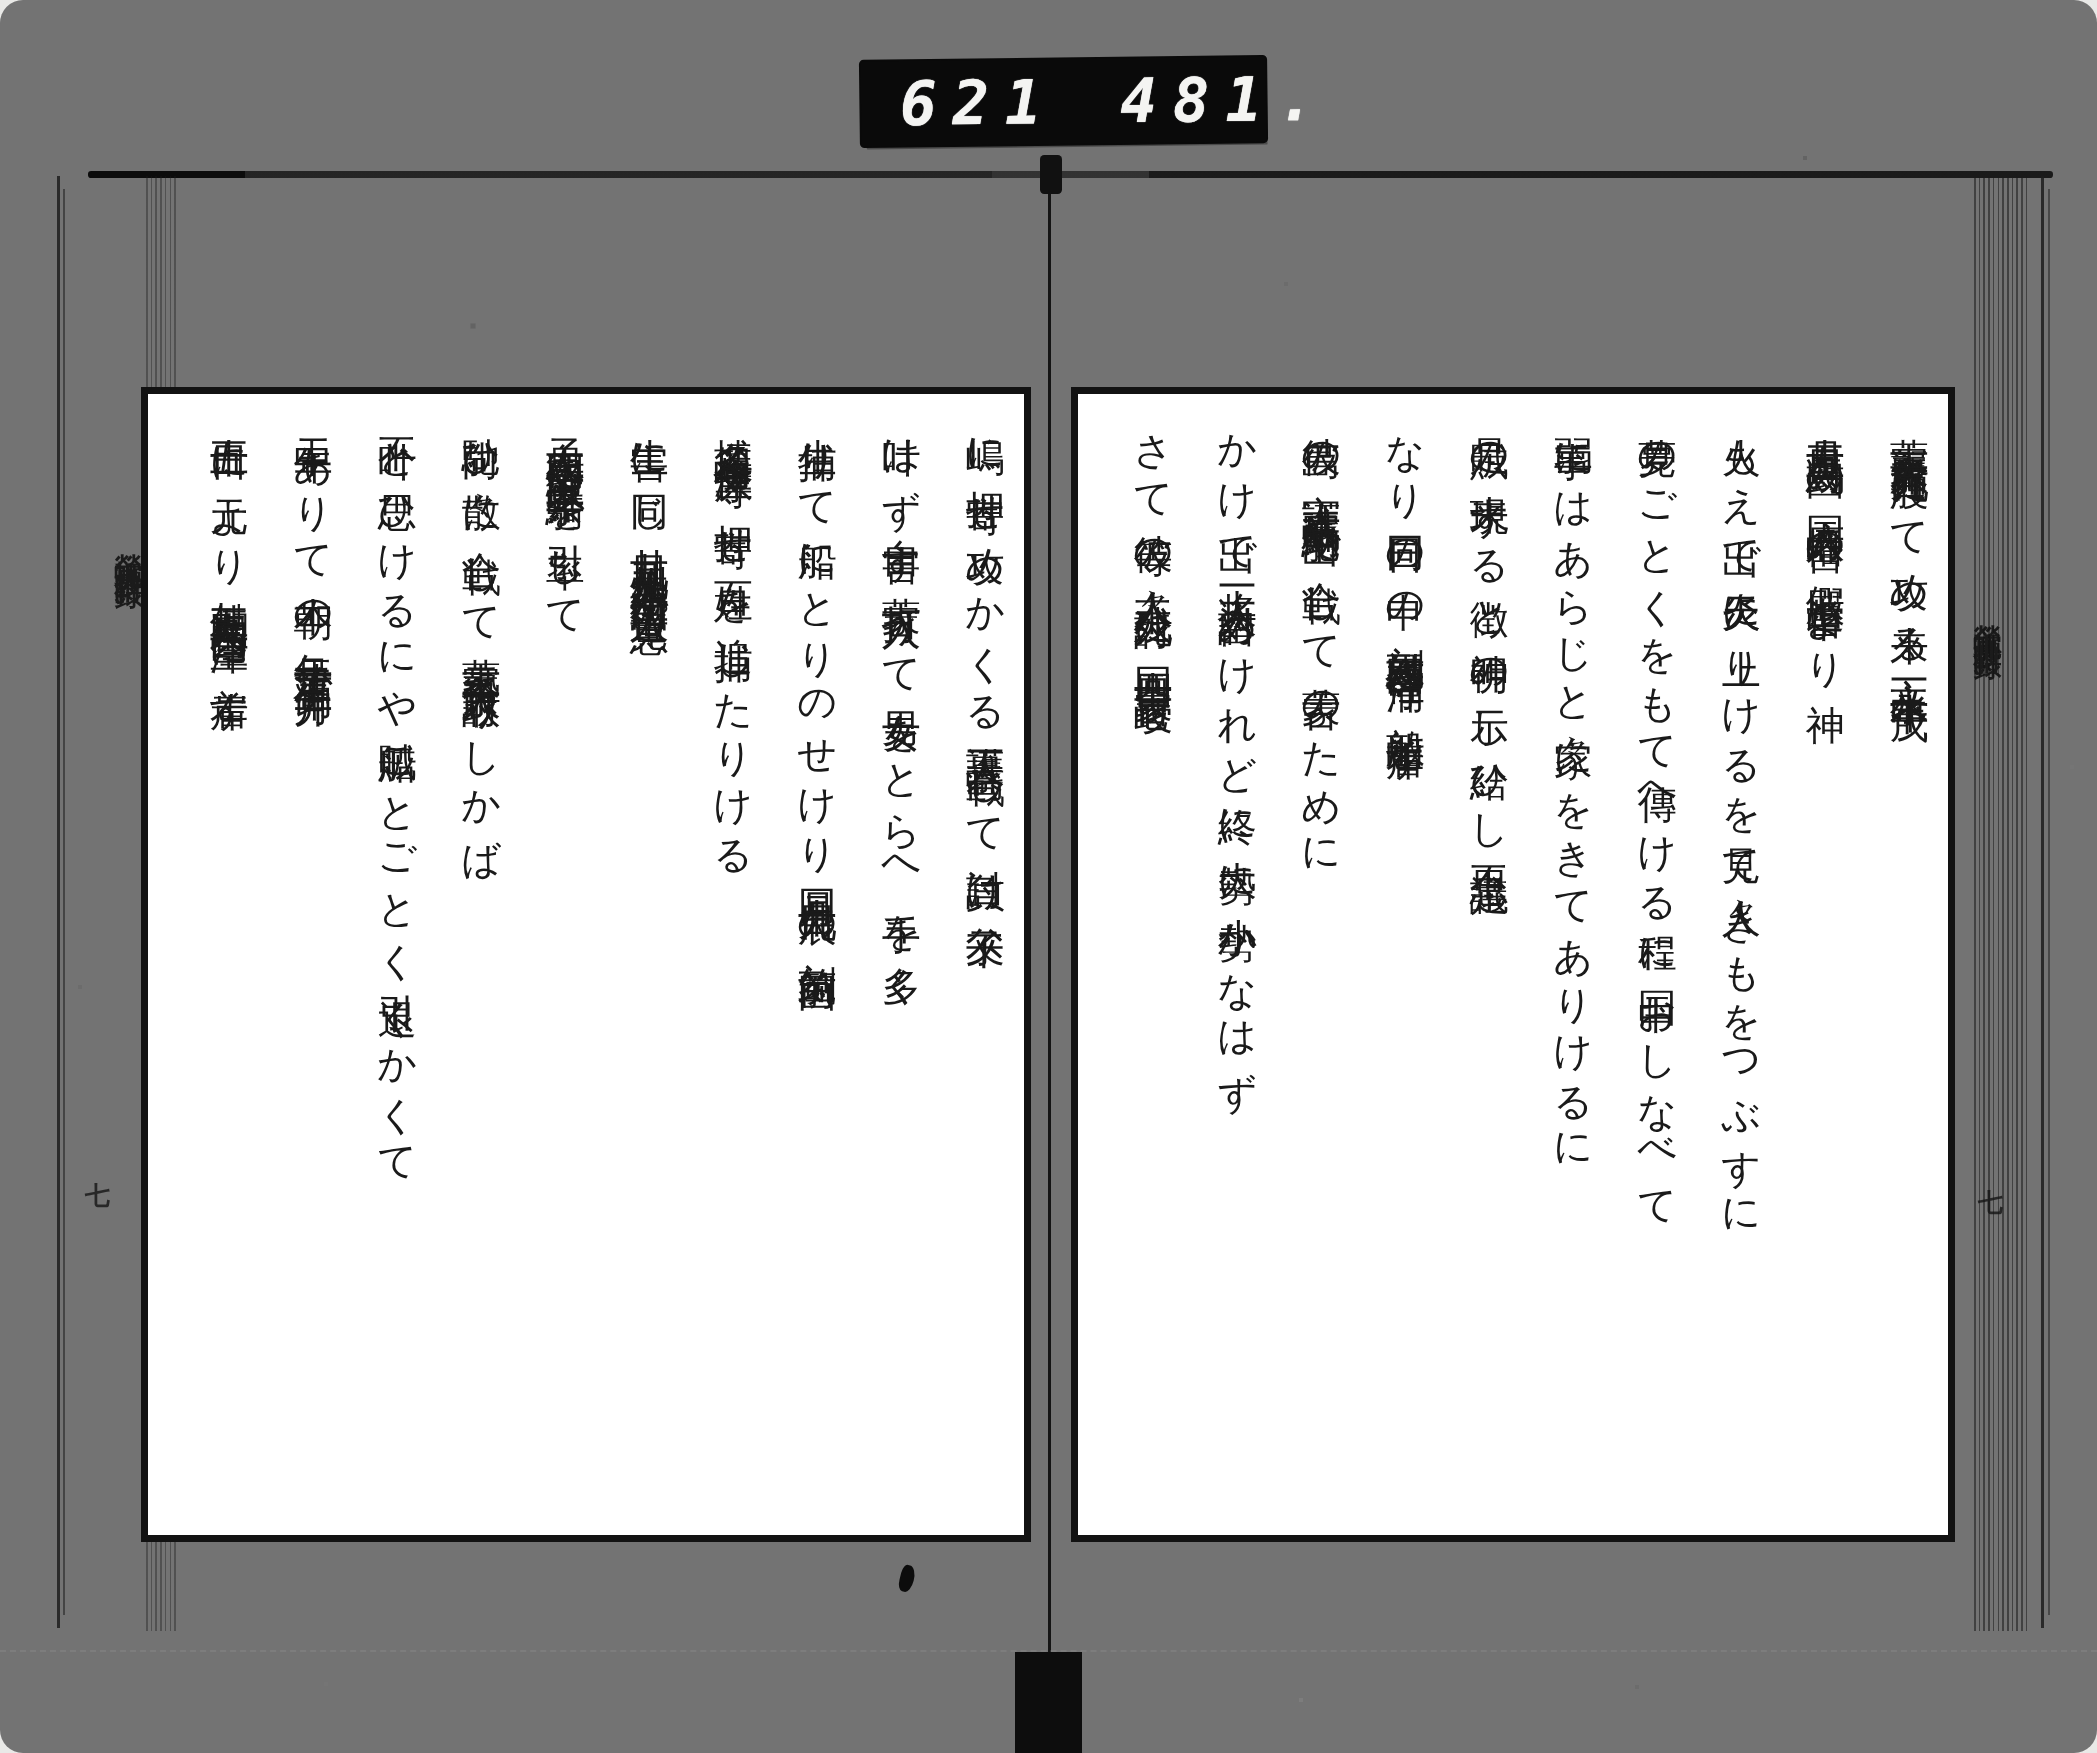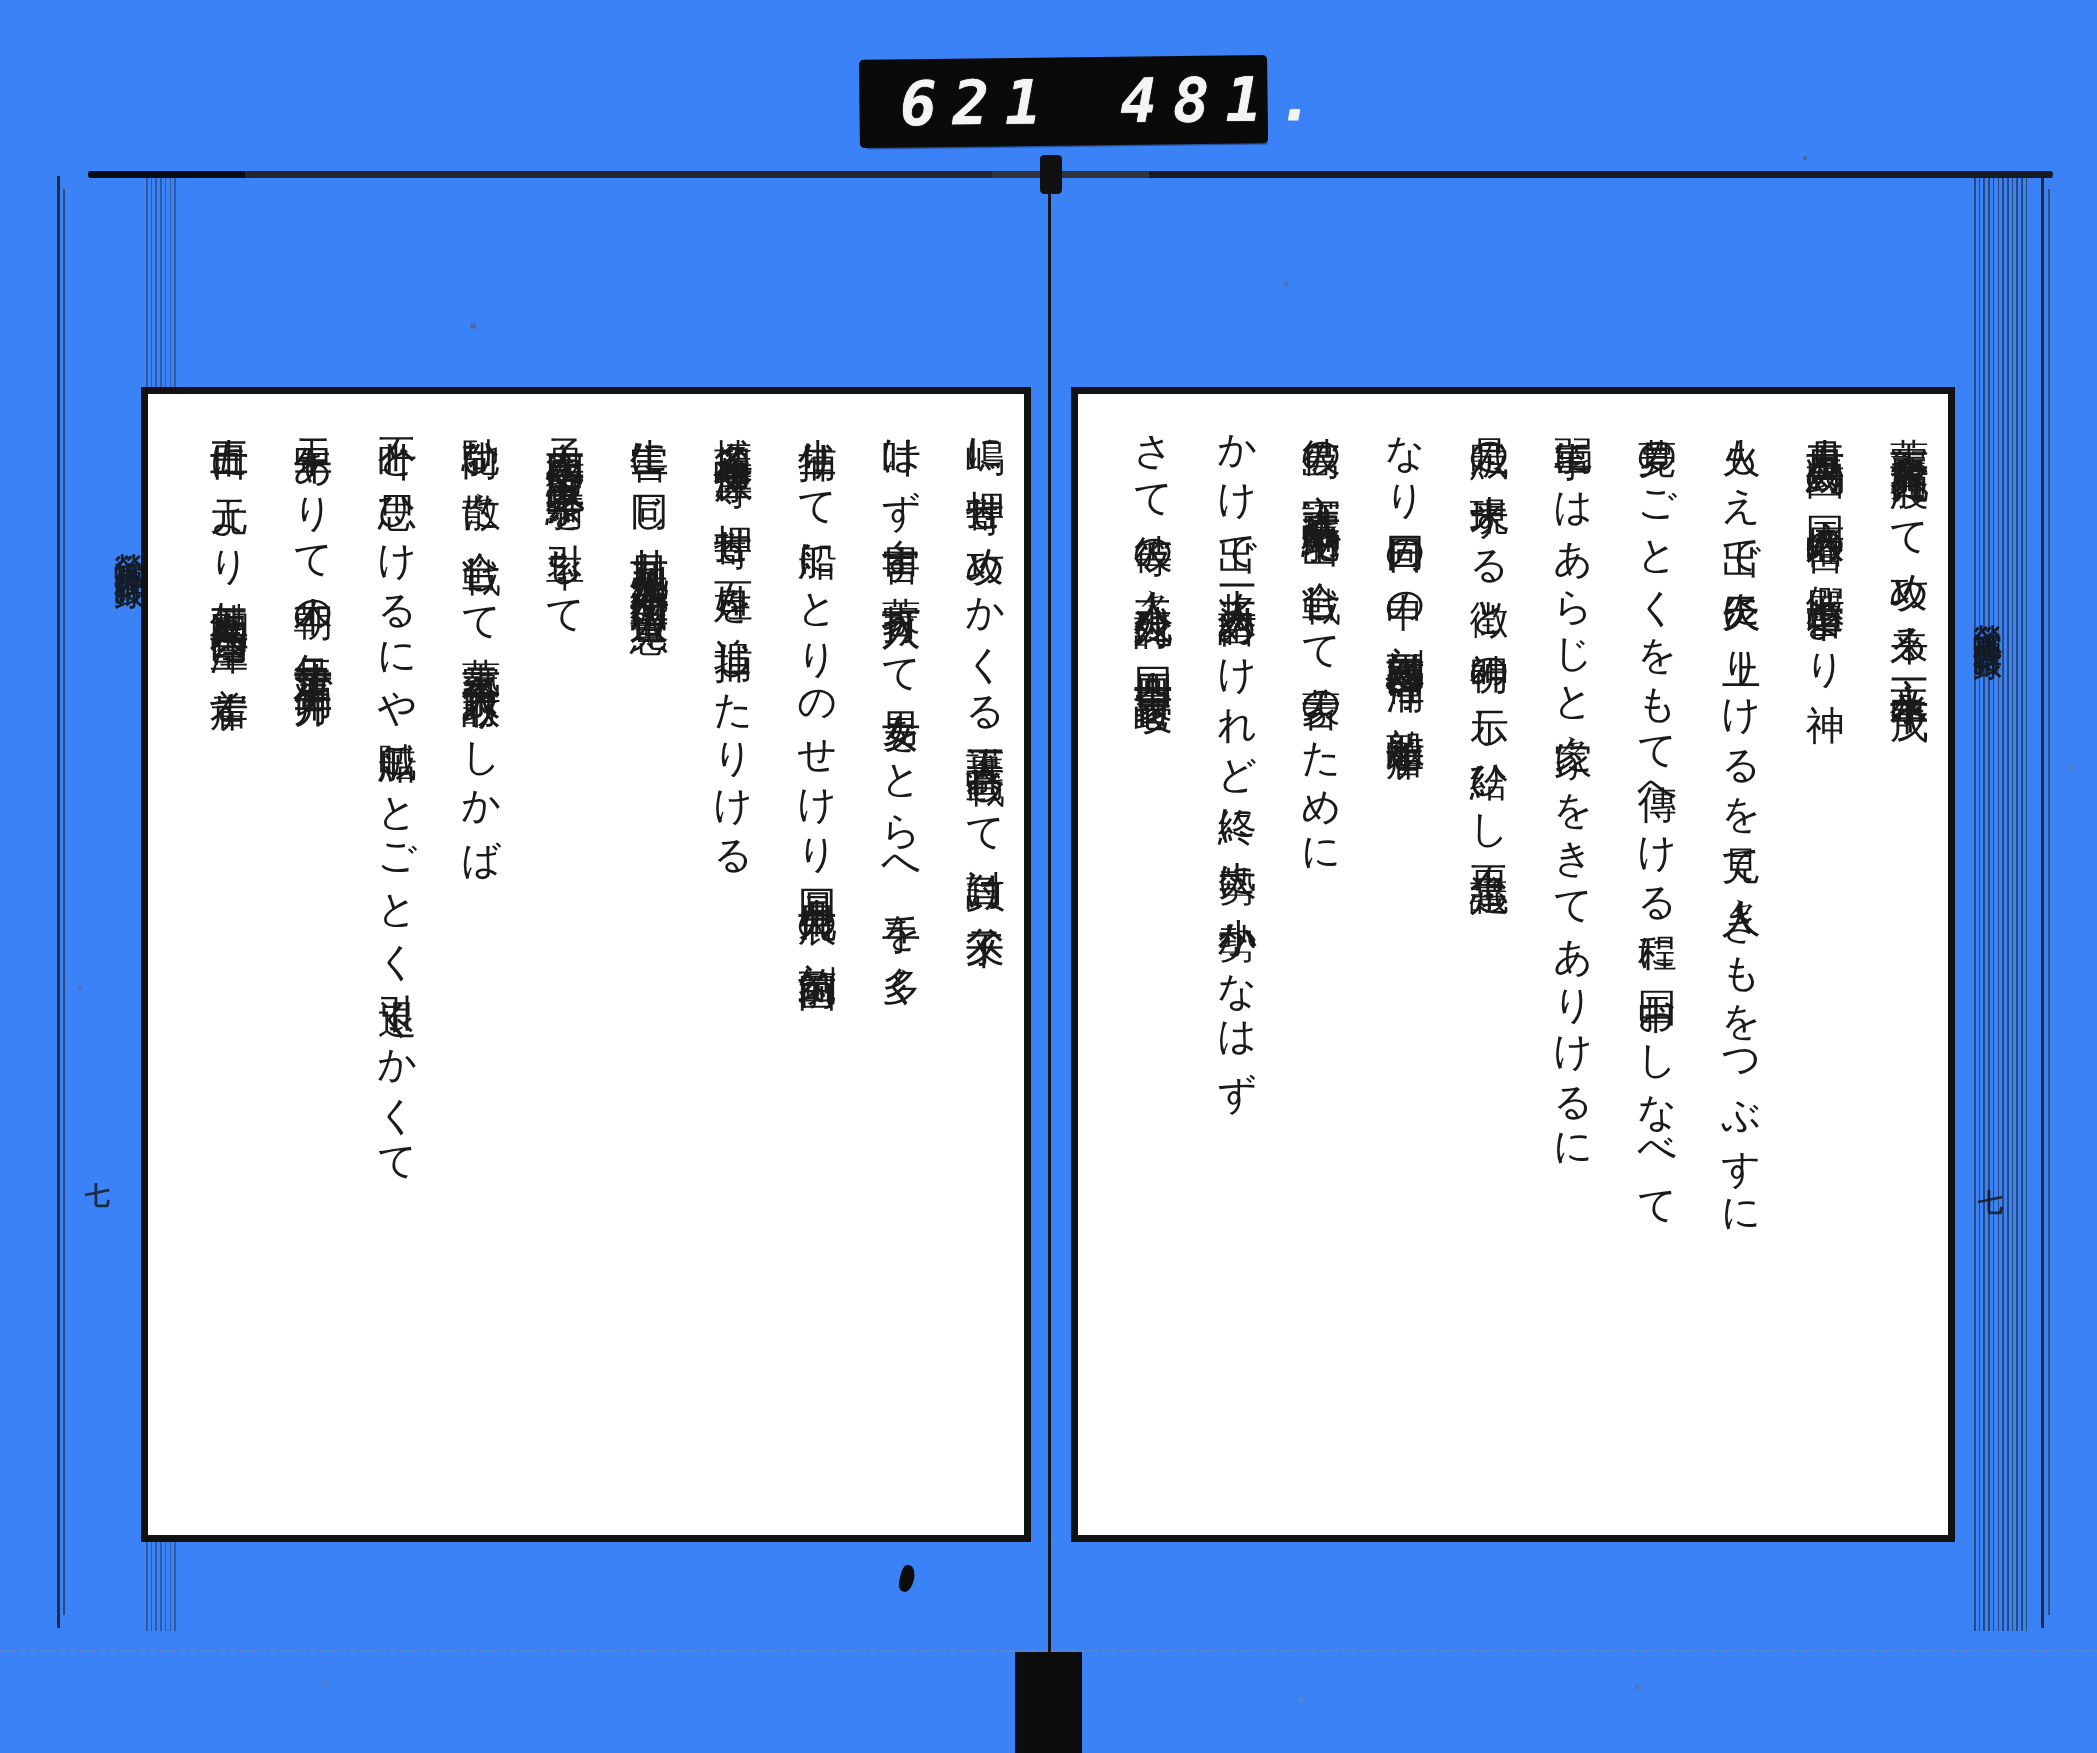--- a/index.html
+++ b/index.html
@@ -1,18 +1,18 @@
 <!DOCTYPE html>
 <html style="font-size:8.4px"><head>
 <meta charset="utf-8">
 <style>
   html,body{margin:0;padding:0;background:#e9e9e7;}
   #scan-root{
-    position:relative;width:2097px;height:1753px;background:#3b82f6;
-    overflow:hidden;font-family:"DejaVu Serif", serif;color:#161616;
+    position:relative;width:2097px;height:1753px;background:#737373;
+    overflow:hidden;font-family:"DejaVu Serif", serif;color:#161616;border-radius:23px;
   }
   
   #counter{
     position:absolute;left:861px;top:59px;width:405px;height:85px;
     background:#0a0a0a;border-radius:3.1px;transform:rotate(-0.7deg);
     box-shadow:0 0 0 1.6px #0a0a0a, 3.1px 5.2px 0 -2.1px rgba(0,0,0,.35);
     display:flex;align-items:center;
   }
   .seg-group{
     font-family:"DejaVu Sans Mono", monospace;font-weight:bold;font-style:italic;

